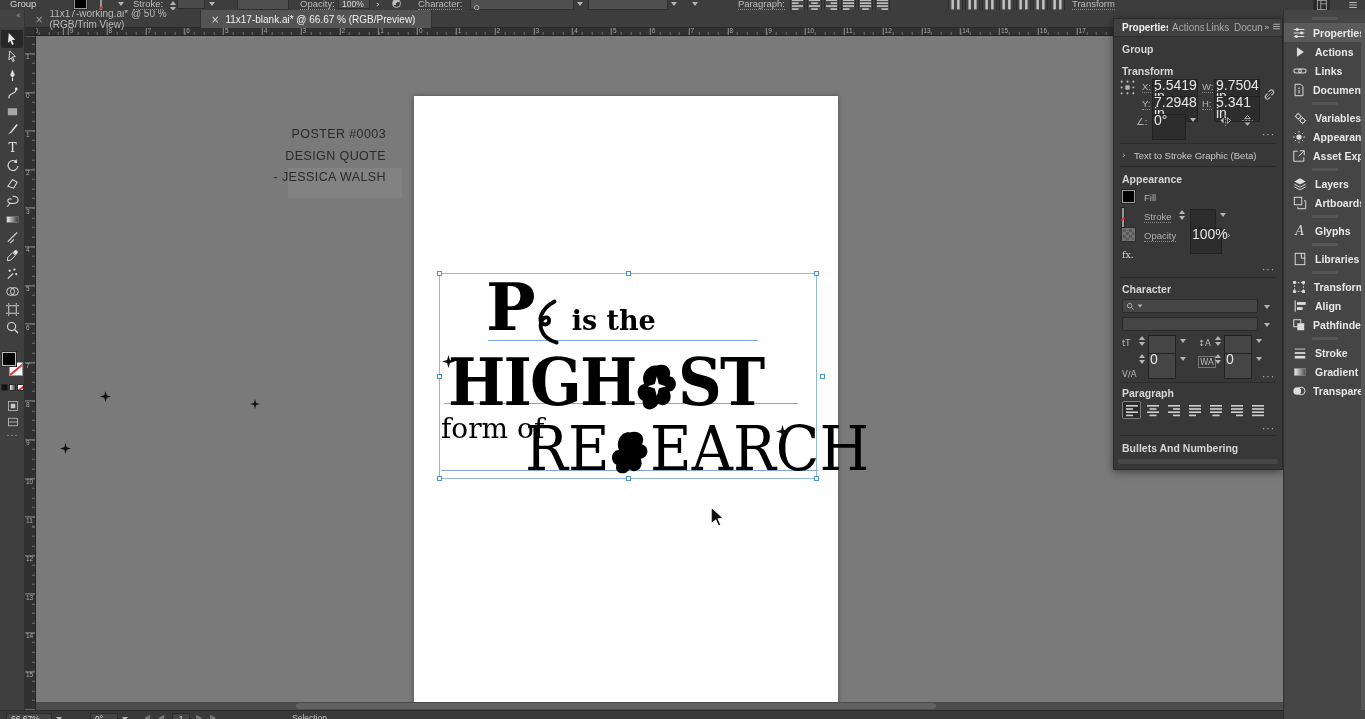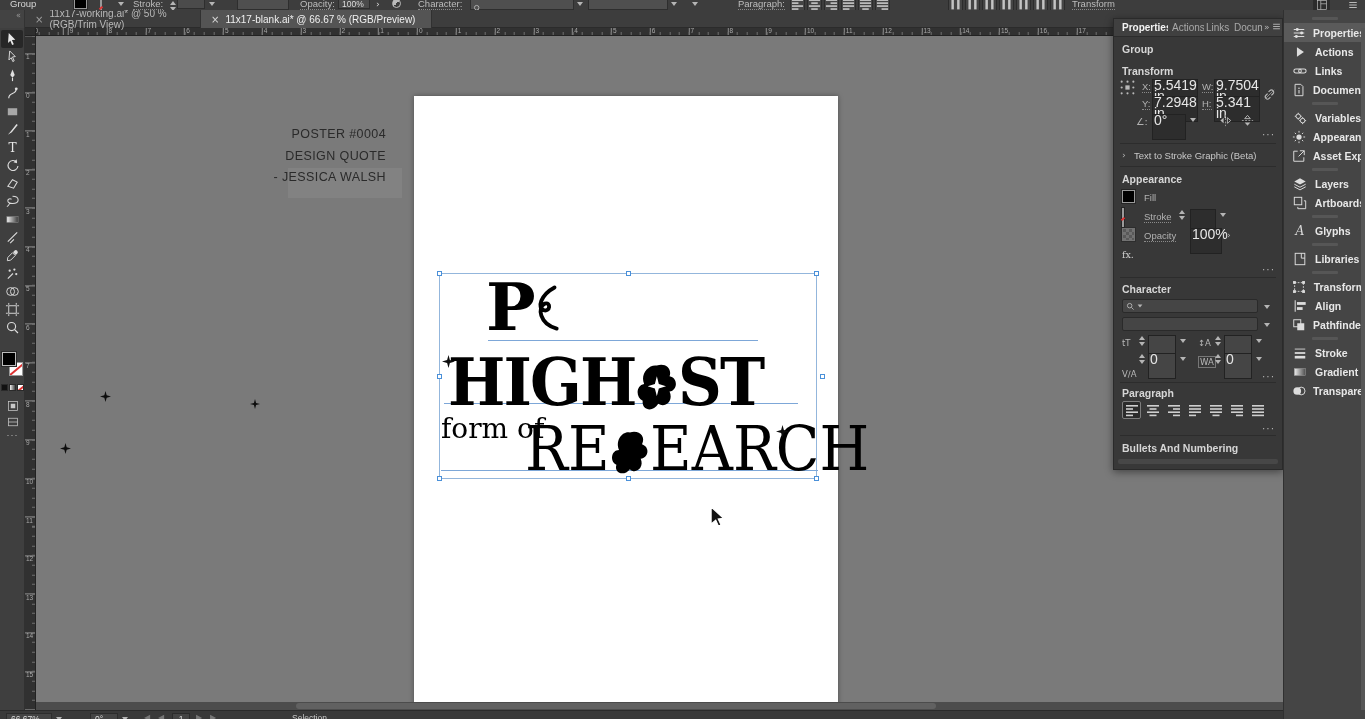--- a/index.html
+++ b/index.html
@@ -475,21 +475,21 @@
       <span class="rnum" style="top: 594.4px;">14</span>
       <span class="rnum" style="top: 633px;">15</span>
       <span class="rnum" style="top: 671.6px;">16</span>
     </div>
 
   <div class="pasteboard">
     <div class="artboard"></div>
 
     <div class="note-hl"></div>
     <div class="note">
-      <span>POSTER #0004</span>
+      <span>POSTER #0003</span>
       <span>DESIGN QUOTE</span>
       <span>- JESSICA WALSH</span>
     </div>
 
     <span class="spark" style="left:64px;top:352px"><svg width="11" height="11" viewBox="0 0 16 16">
           <path d="M8 0 L9.7 6.3 L16 8 L9.7 9.7 L8 16 L6.3 9.7 L0 8 L6.3 6.3 Z" fill="#0d0d0d"></path>
         </svg></span>
     <span class="spark" style="left:214px;top:359px"><svg width="10" height="10" viewBox="0 0 16 16">
           <path d="M8 0 L9.7 6.3 L16 8 L9.7 9.7 L8 16 L6.3 9.7 L0 8 L6.3 6.3 Z" fill="#0d0d0d"></path>
         </svg></span>
@@ -509,20 +509,21 @@
 
       <div class="baseline" style="left:48px;top:66px;width:270px"></div>
       <div class="baseline" style="left:4px;top:129px;width:354px"></div>
       <div class="baseline" style="left:1px;top:196px;width:377px"></div>
 
       <div class="art l1 bigtxt">
         <span>P</span>
         <span class="swirl-svg"><svg width="26" height="52" viewBox="0 0 24 42">
               <path d="M18 2 C5 9 2 21 8 23 C14 25 15 15 9 17 C2 20 4 36 20 40" fill="none" stroke="#000" stroke-width="3.6" stroke-linecap="round"></path>
             </svg></span>
+        <span class="p1">is the</span>
       </div>
       <div class="art l2 bigtxt">
         <span>HIGH</span>
         <span class="blob-svg"><svg width="46" height="52" viewBox="0 0 30 32">
               <path d="M15 2 C21 0 26 4 24 9 C30 10 30 18 24 19 C27 25 21 30 16 27 C12 33 4 31 5 25 C0 23 0 15 6 14 C3 8 9 1 15 2 Z" fill="#000"></path>
               <path d="M15 9 L16.4 14 L21.5 15.5 L16.4 17 L15 22 L13.6 17 L8.5 15.5 L13.6 14 Z" fill="#fff"></path>
             </svg></span>
         <span>ST</span>
       </div>
       <span class="spark" style="left:2px;top:80px"><svg width="13" height="13" viewBox="0 0 16 16">

